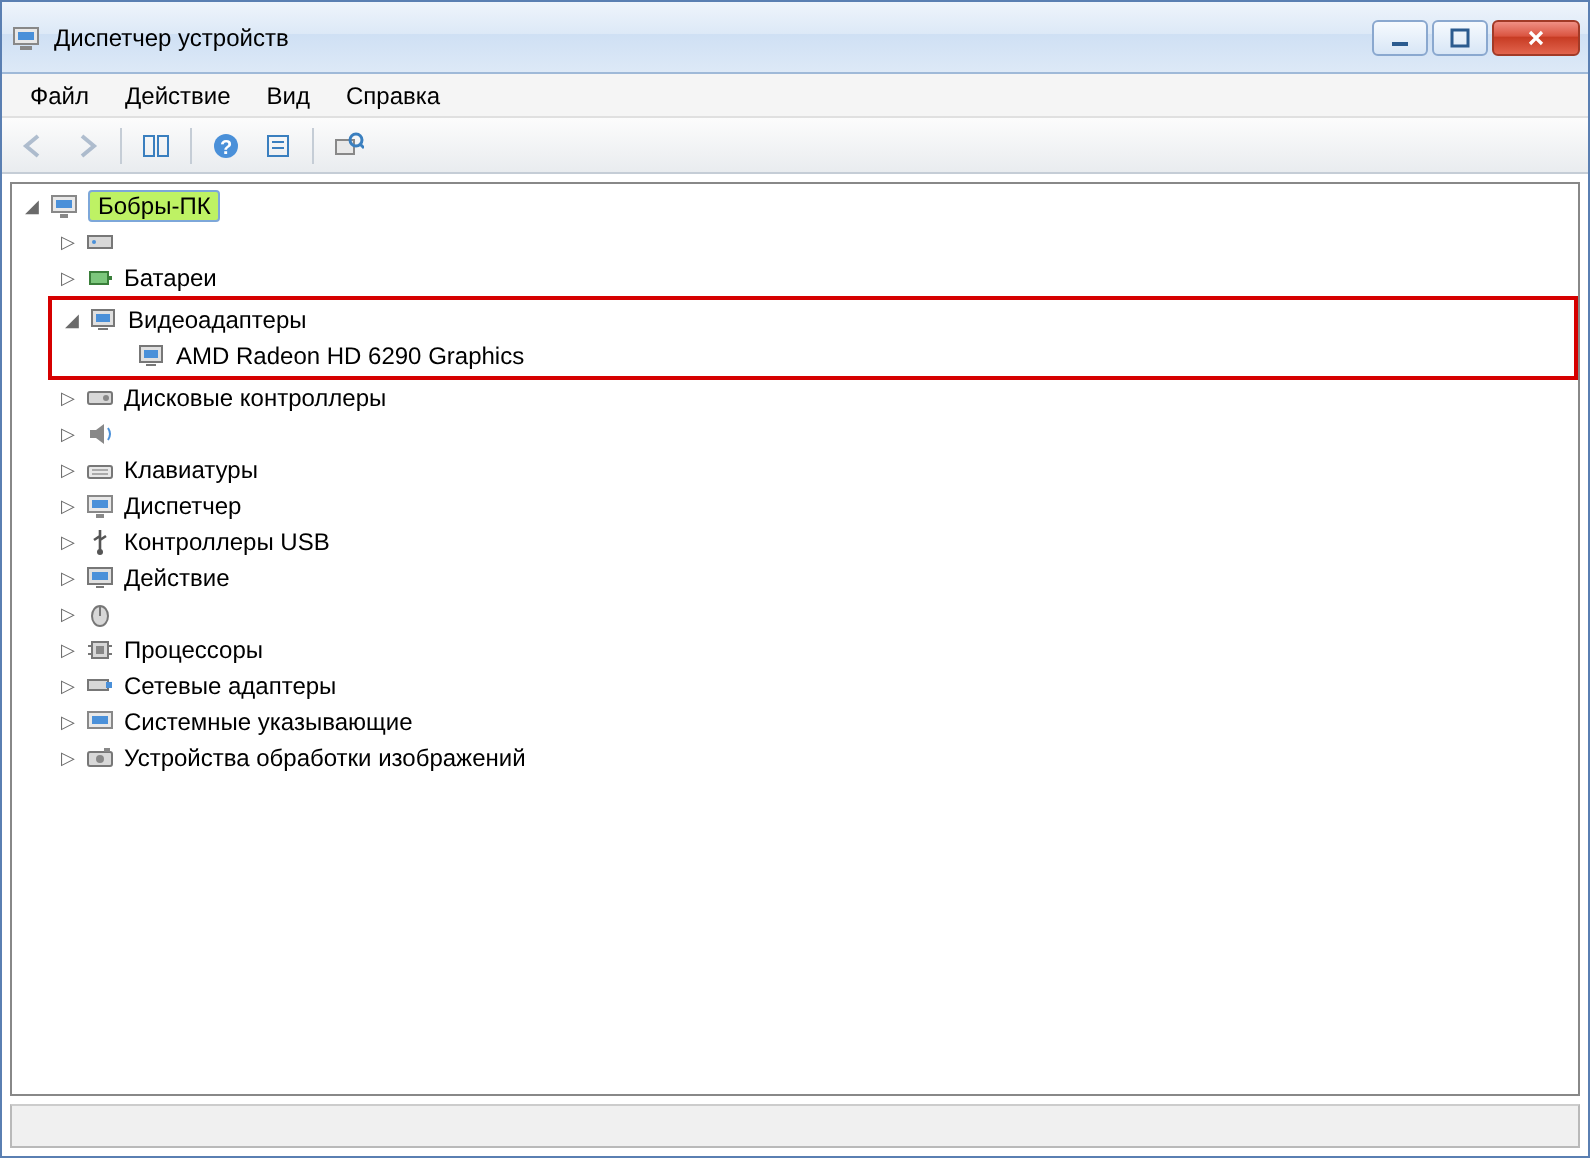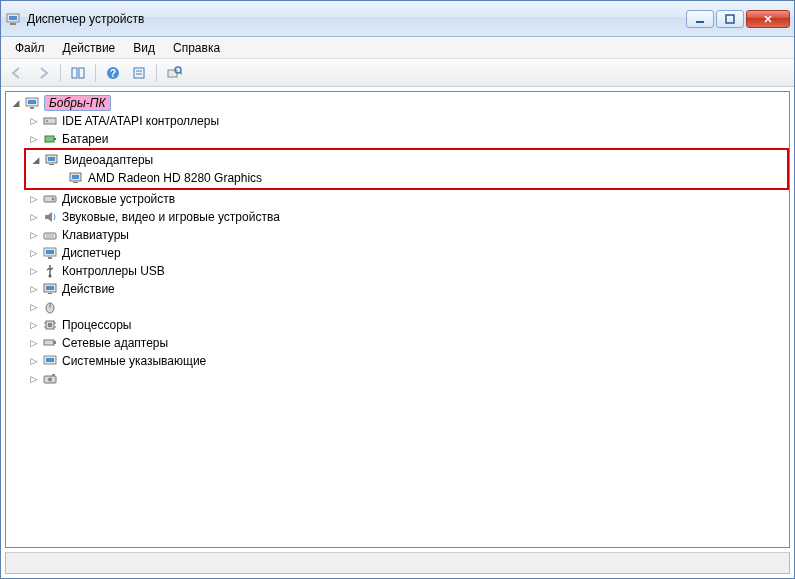--- a/index.html
+++ b/index.html
@@ -113,24 +113,23 @@
 }
 .toggle.empty { visibility: hidden; }
 .node-icon {
   width: 16px; height: 16px;
   margin-right: 4px;
   display: inline-flex; align-items: center; justify-content: center;
 }
 .node-label { color: #000; }
 .root-label {
   border: 1px solid #7da7d9;
-  background: #f9a8d4;
+  background: #bef264;
   padding: 0 4px;
   border-radius: 2px;
-  font-style: italic;
 }
 .highlight-box {
   border: 2px solid #d60000;
   margin-left: 18px;
   padding: 1px 0;
 }
 .highlight-box .tree-node { padding-left: 4px; }
 .indent-1 { padding-left: 22px; }
 .statusbar {
   height: 22px;
@@ -239,21 +238,20 @@
       </div>
 
       <div class="tree-node indent-1">
         <span class="toggle">▷</span>
         <span class="node-icon">
             <svg width="16" height="16">
               <rect x="2" y="5" width="12" height="6" fill="#d8d8d8" stroke="#777"></rect>
               <circle cx="5" cy="8" r="1" fill="#4a90d9"></circle>
             </svg>
           </span>
-        <span class="node-label">IDE ATA/ATAPI контроллеры</span>
       </div>
 
       <div class="tree-node indent-1">
         <span class="toggle">▷</span>
         <span class="node-icon">
             <svg width="16" height="16">
               <rect x="3" y="5" width="9" height="6" fill="#7cc77c" stroke="#3a7f3a"></rect>
               <rect x="12" y="7" width="2" height="2" fill="#3a7f3a"></rect>
             </svg>
           </span>
@@ -274,44 +272,43 @@
         </div>
         <div class="tree-node" style="padding-left:28px">
           <span class="toggle empty">▷</span>
           <span class="node-icon">
               <svg width="16" height="16">
                 <rect x="2" y="3" width="11" height="8" fill="#e0e0e0" stroke="#777"></rect>
                 <rect x="4" y="5" width="7" height="4" fill="#4a90d9"></rect>
                 <rect x="5" y="12" width="5" height="1" fill="#777"></rect>
               </svg>
             </span>
-          <span class="node-label">AMD Radeon HD 8280 Graphics</span>
+          <span class="node-label">AMD Radeon HD 6290 Graphics</span>
         </div>
       </div>
 
       <div class="tree-node indent-1">
         <span class="toggle">▷</span>
         <span class="node-icon">
             <svg width="16" height="16">
               <rect x="2" y="5" width="12" height="6" rx="1" fill="#d8d8d8" stroke="#777"></rect>
               <circle cx="11" cy="8" r="1.5" fill="#888"></circle>
             </svg>
           </span>
-        <span class="node-label">Дисковые устройств</span>
+        <span class="node-label">Дисковые контроллеры</span>
       </div>
 
       <div class="tree-node indent-1">
         <span class="toggle">▷</span>
         <span class="node-icon">
             <svg width="16" height="16">
               <path d="M3 6 L6 6 L10 3 L10 13 L6 10 L3 10 Z" fill="#888"></path>
               <path d="M12 5 Q14 8 12 11" fill="none" stroke="#4a90d9"></path>
             </svg>
           </span>
-        <span class="node-label">Звуковые, видео и игровые устройства</span>
       </div>
 
       <div class="tree-node indent-1">
         <span class="toggle">▷</span>
         <span class="node-icon">
             <svg width="16" height="16">
               <rect x="2" y="6" width="12" height="6" rx="1" fill="#e8e8e8" stroke="#777"></rect>
               <line x1="4" y1="8" x2="12" y2="8" stroke="#aaa"></line>
               <line x1="4" y1="10" x2="12" y2="10" stroke="#aaa"></line>
             </svg>
@@ -403,19 +400,20 @@
 
       <div class="tree-node indent-1">
         <span class="toggle">▷</span>
         <span class="node-icon">
             <svg width="16" height="16">
               <rect x="2" y="5" width="12" height="7" rx="1" fill="#d8d8d8" stroke="#777"></rect>
               <circle cx="8" cy="8.5" r="2" fill="#888"></circle>
               <rect x="10" y="3" width="3" height="2" fill="#888"></rect>
             </svg>
           </span>
+        <span class="node-label">Устройства обработки изображений</span>
       </div>
 
     </div>
     <div class="statusbar"></div>
   </div>
 
 </div>
 
 </body></html>

